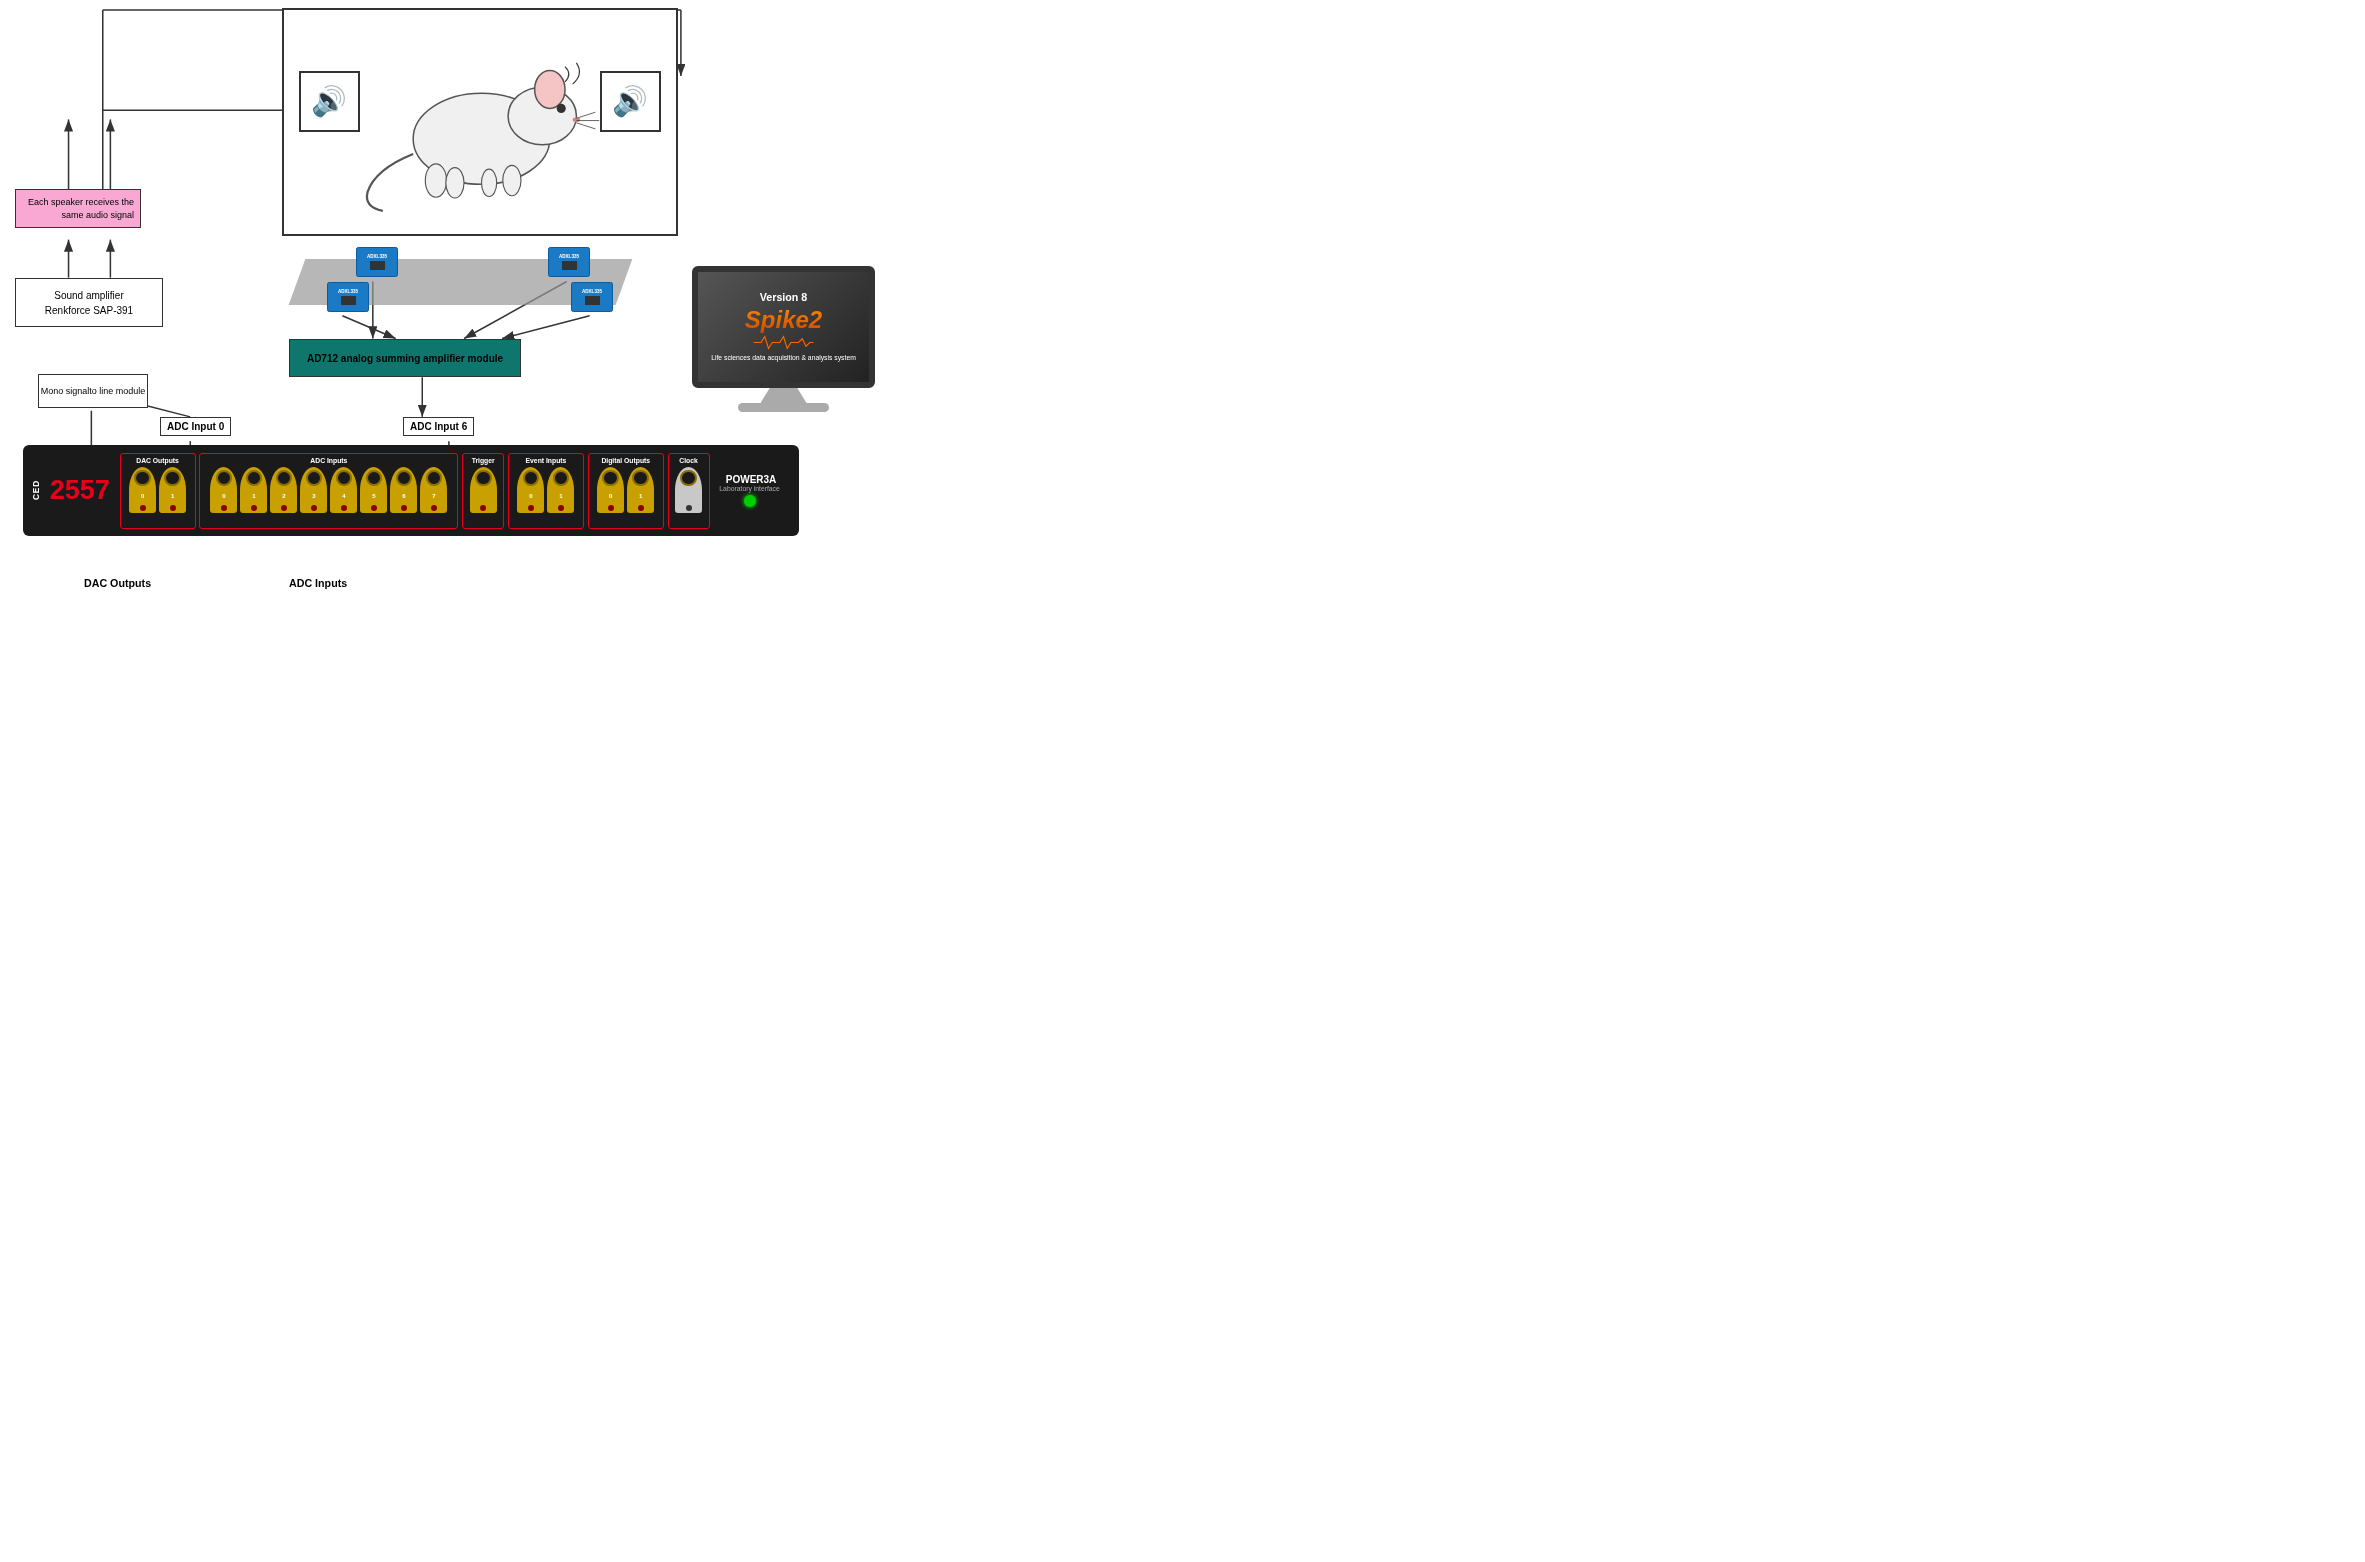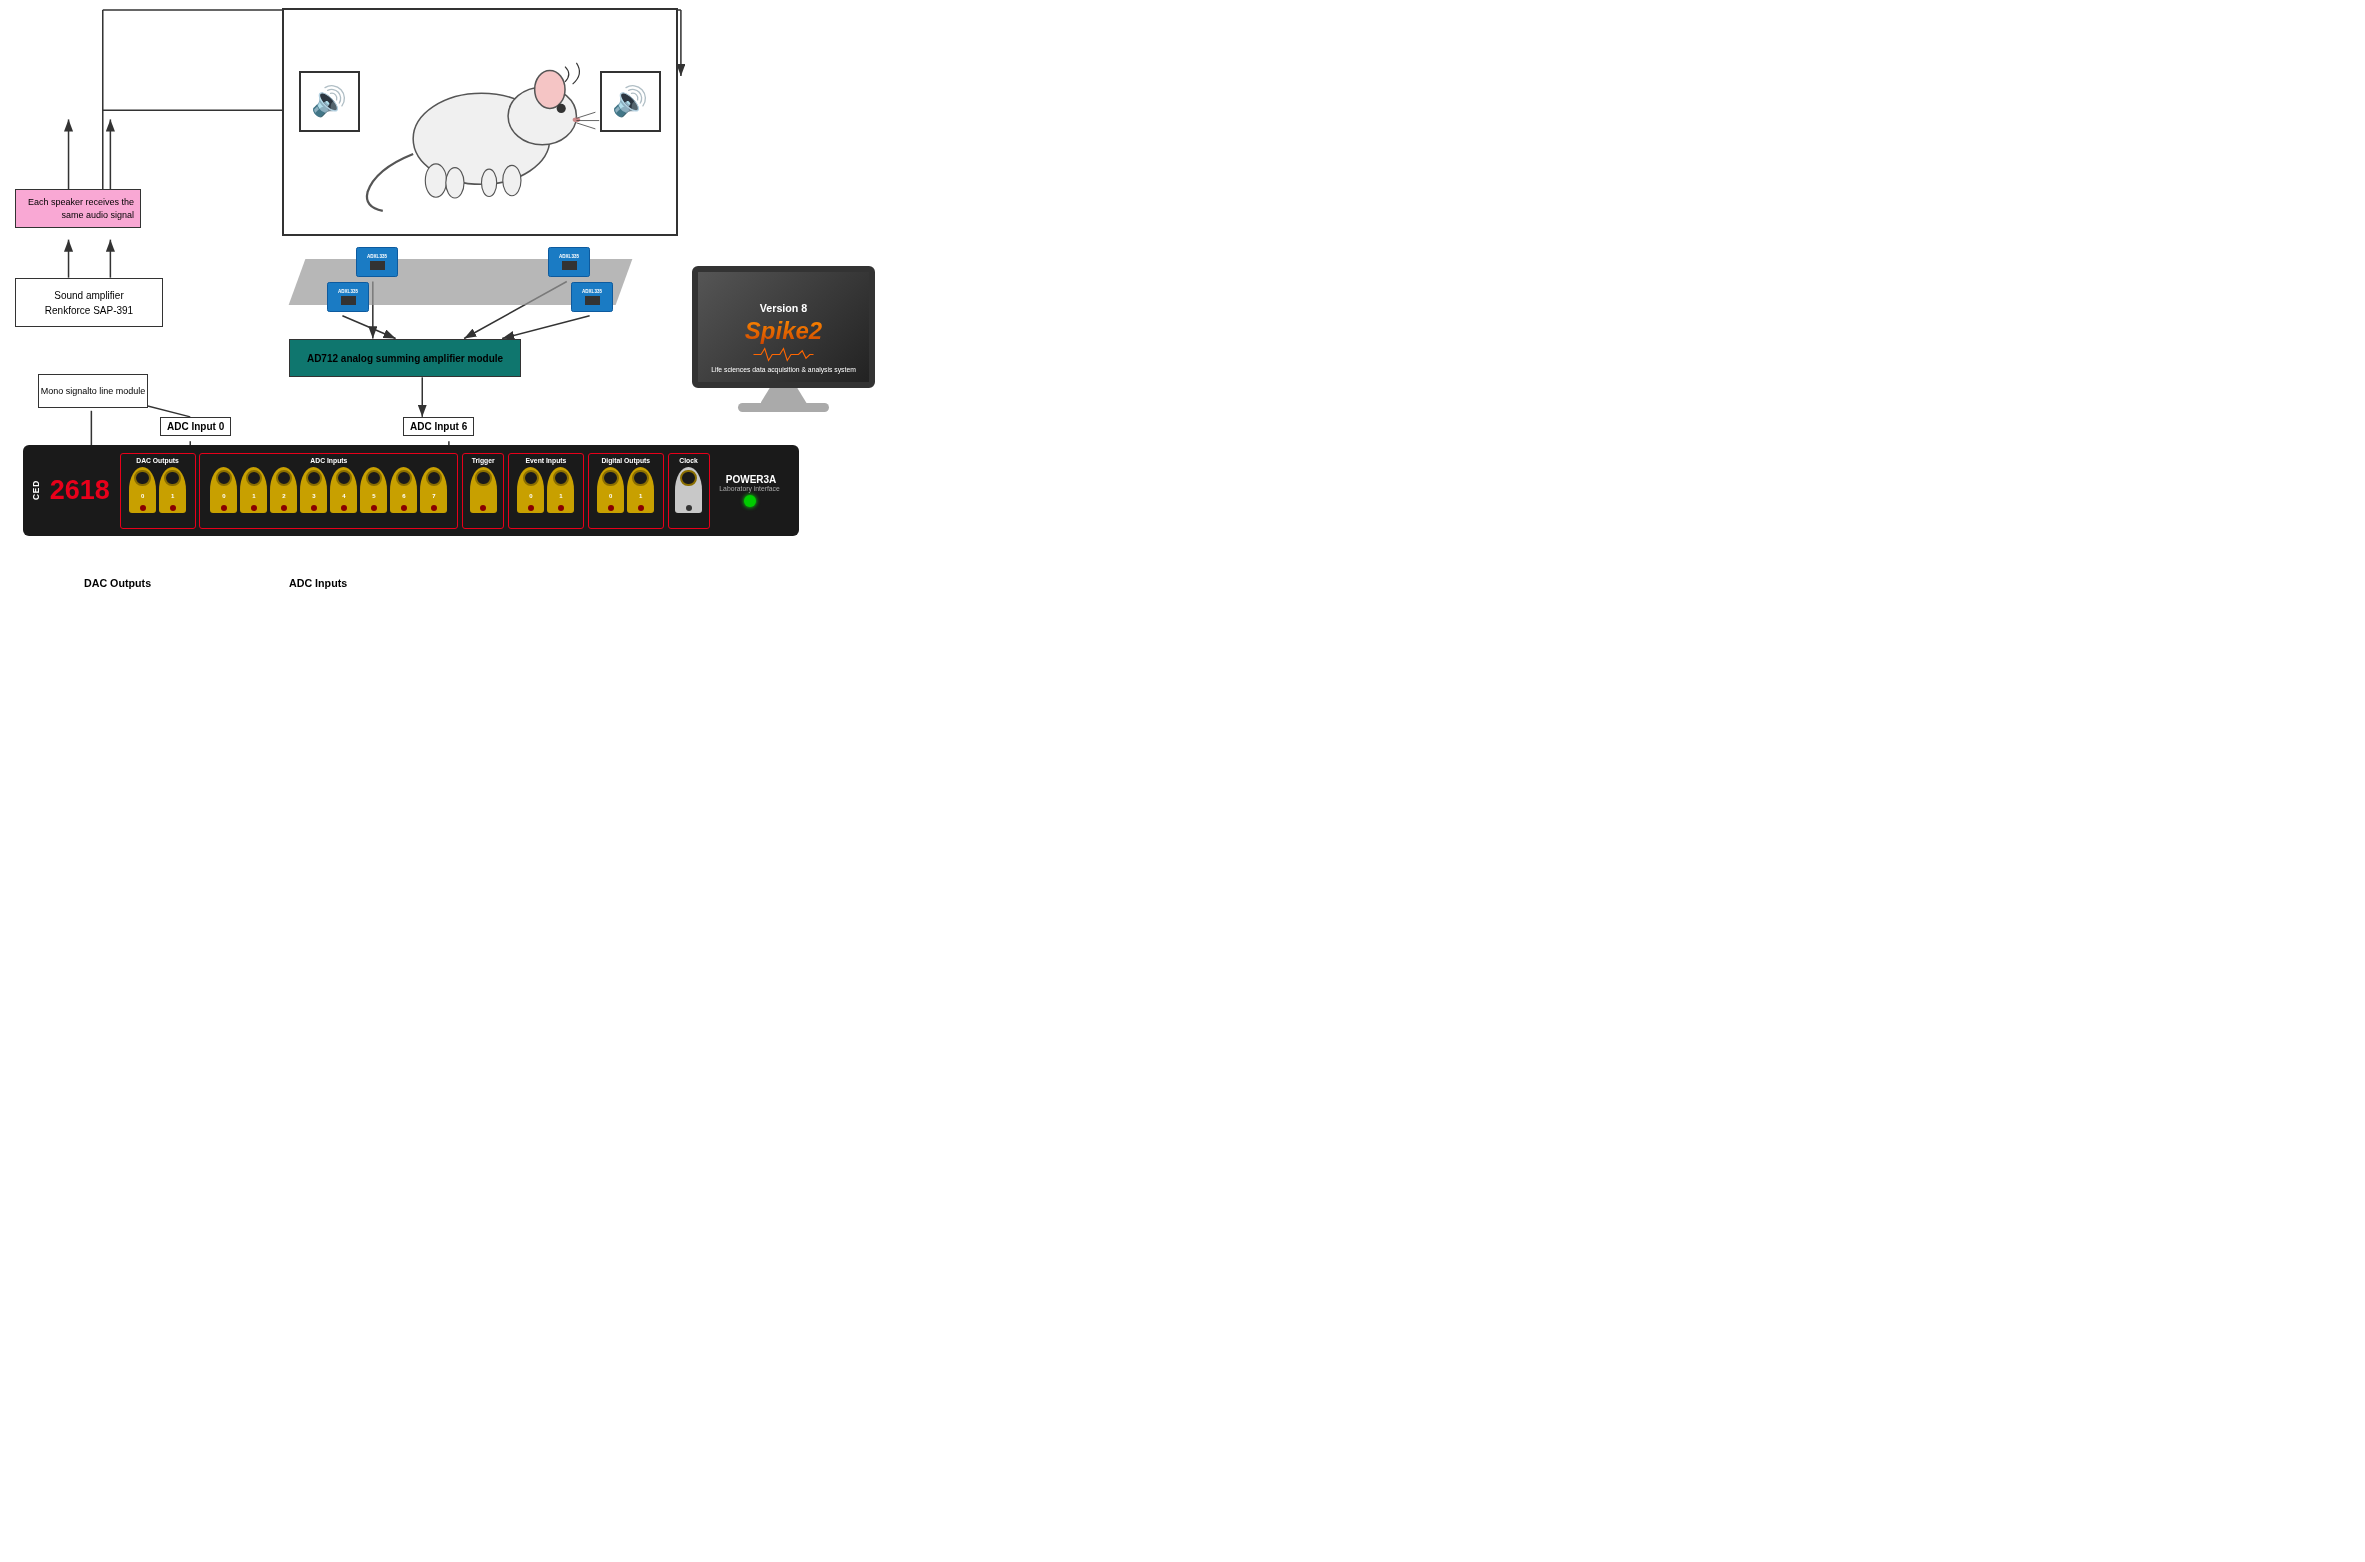--- a/index.html
+++ b/index.html
@@ -332,21 +332,21 @@
     .monitor-screen {
       width: 183px;
       height: 122px;
       background: linear-gradient(135deg, #555 0%, #222 100%);
       border: 6px solid #333;
       border-radius: 6px;
       margin: 0 auto;
       display: flex;
       flex-direction: column;
       align-items: center;
-      justify-content: flex-end;
+      justify-content: center;
       padding: 7.6px;
       position: relative;
     }
 
     .monitor-stand {
       width: 46px;
       height: 15px;
       background: #aaa;
       margin: 0 auto;
       clip-path: polygon(20% 0%, 80% 0%, 100% 100%, 0% 100%);
@@ -531,21 +531,21 @@
   <div class="adc-label-box adc-input6">
     <span>ADC Input 6</span>
   </div>
 
   <div class="ced-device">
 
     <div style="display:flex; flex-direction:column; align-items:center; margin-right:1.5px;">
       <span class="ced-label">CED</span>
     </div>
 
-    <span class="ced-1401-label">2618</span>
+    <span class="ced-1401-label">2557</span>
 
     <div class="section-group" style="min-width:76px;">
       <span class="section-title">DAC Outputs</span>
       <div class="connectors-row">
         <div class="connector">
           <div class="connector-hole"></div>
           <span class="connector-label">0</span>
           <div class="connector-led"></div>
         </div>
         <div class="connector">

